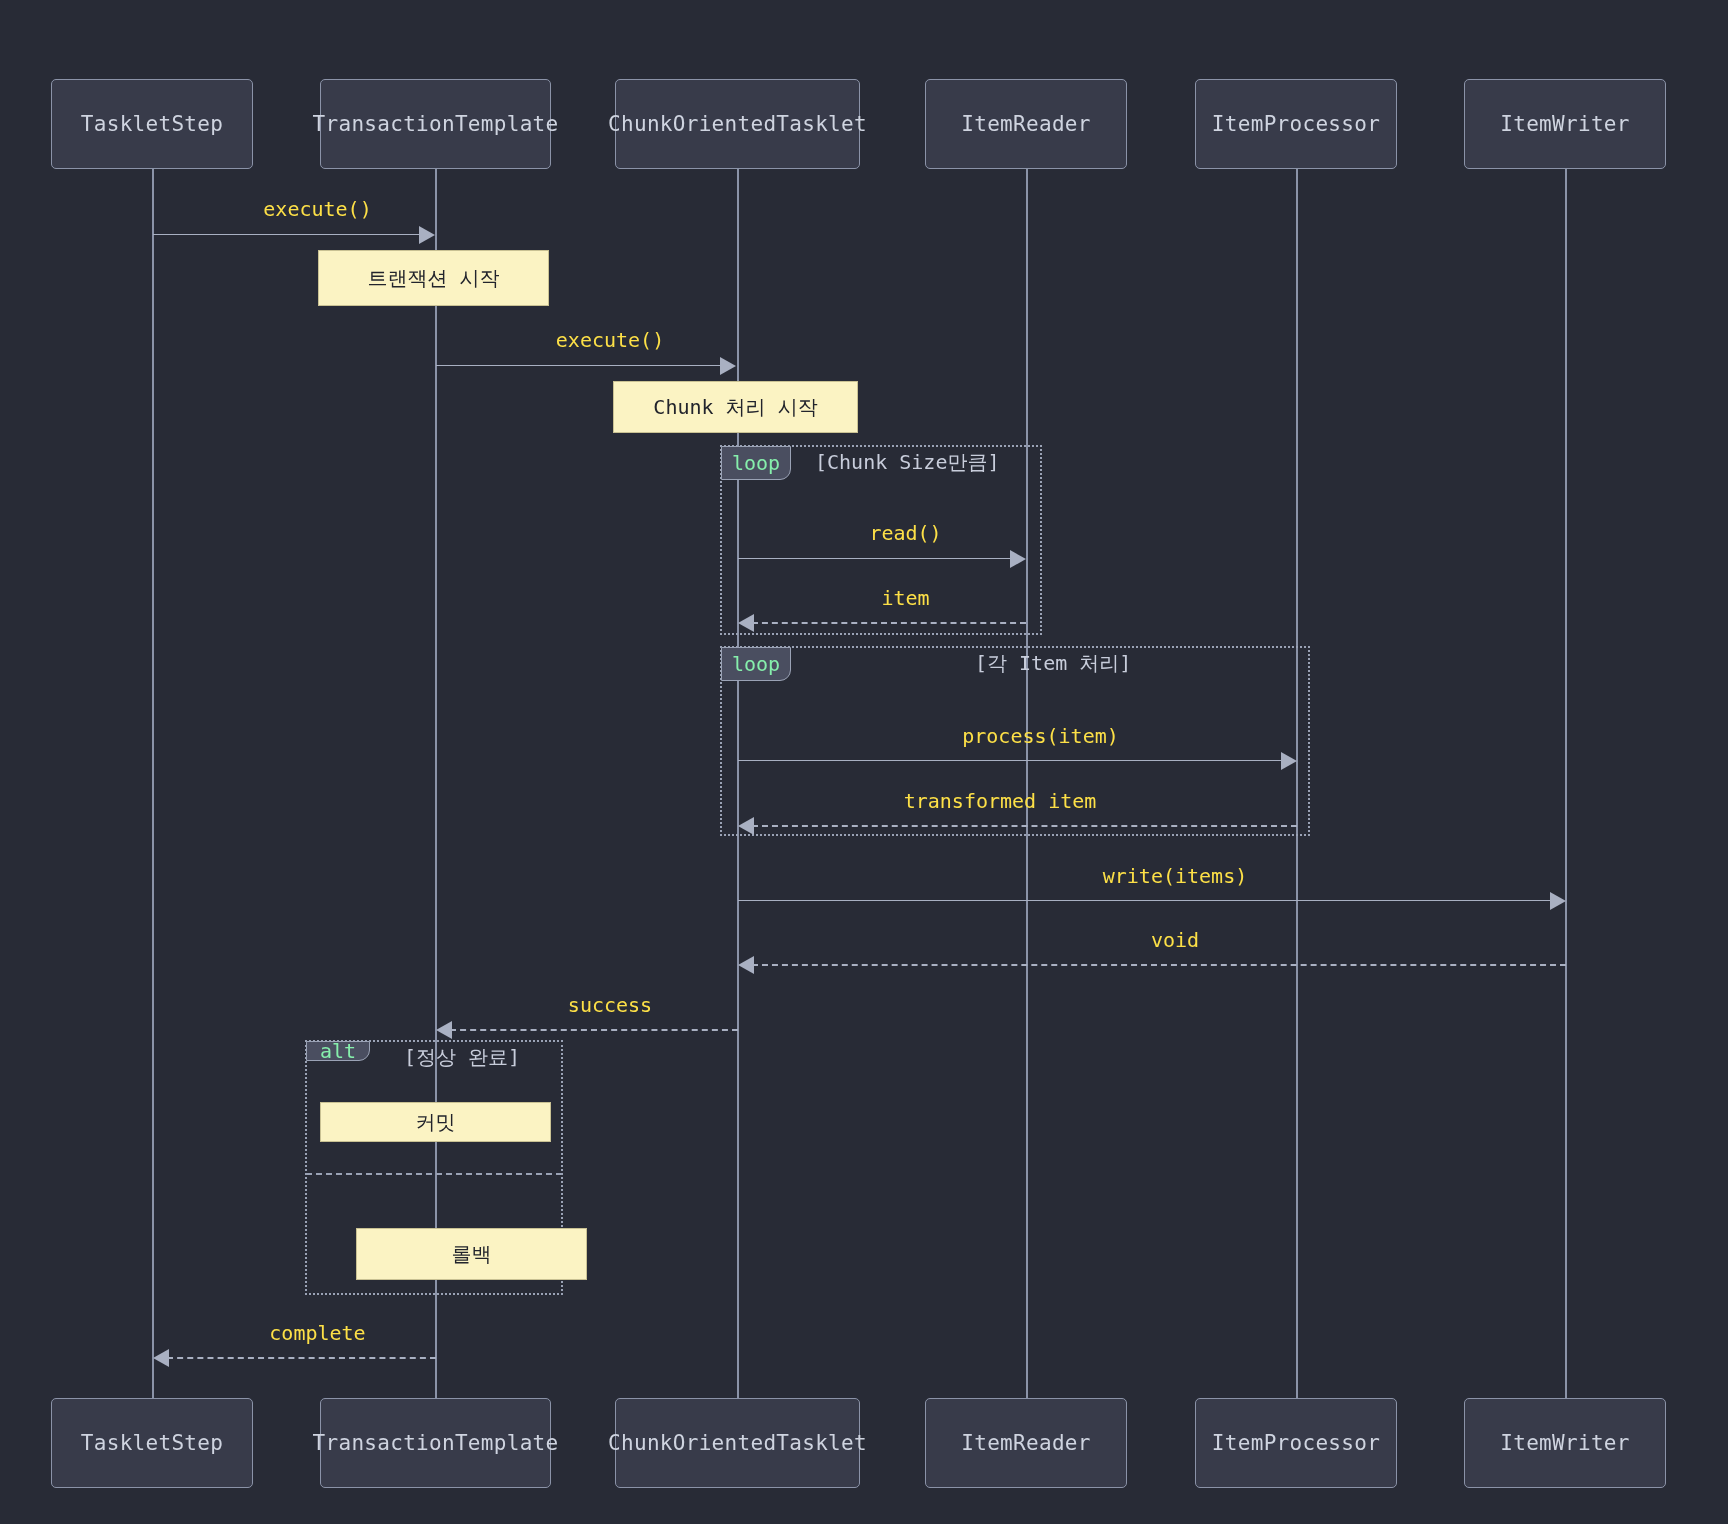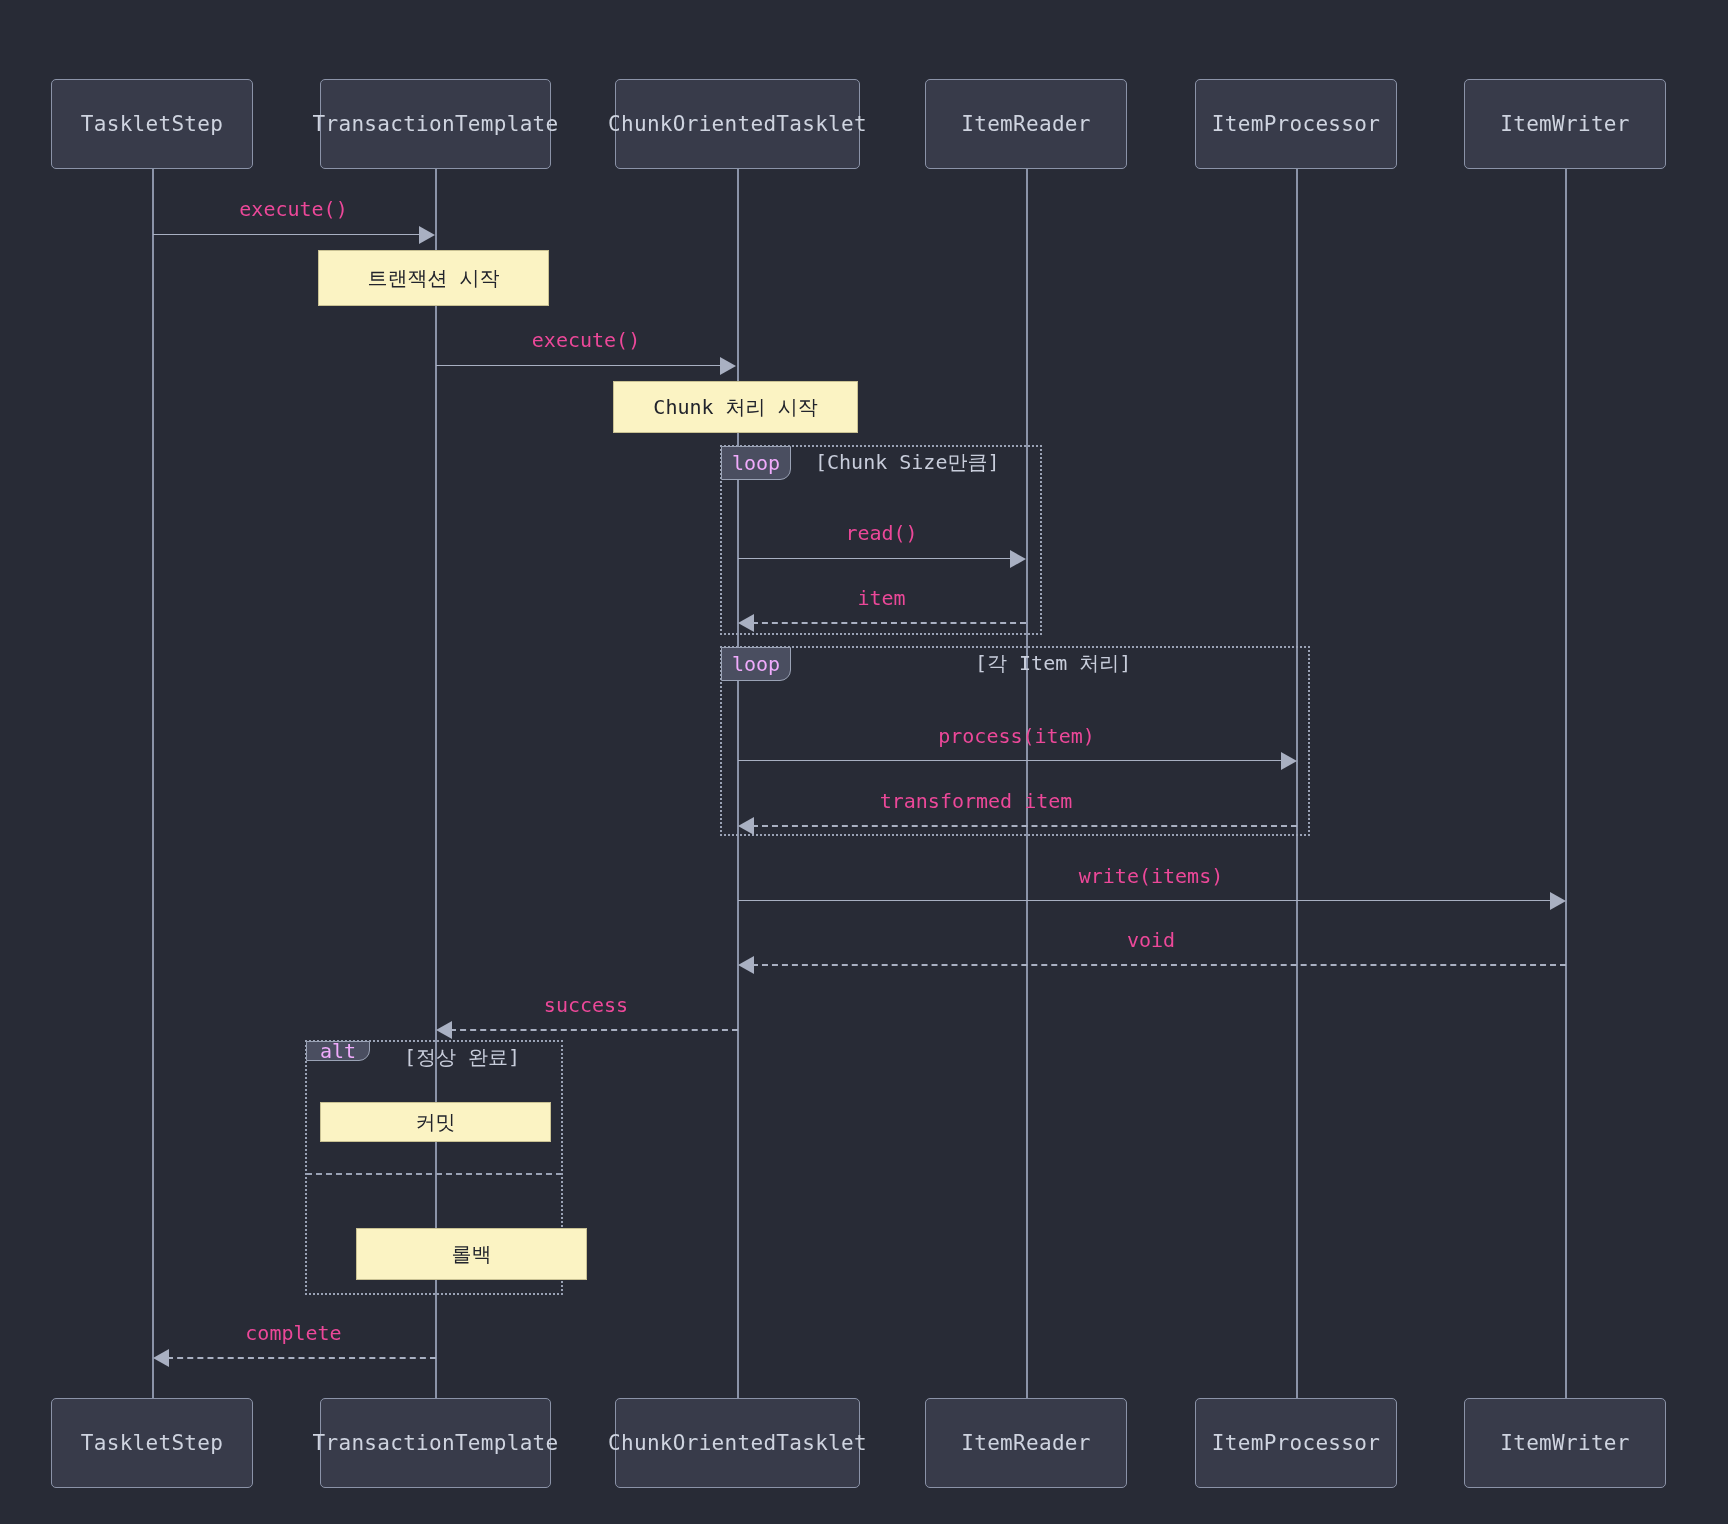--- a/index.html
+++ b/index.html
@@ -67,40 +67,41 @@
     position: absolute;
     width: 0;
     height: 0;
     border-top: 9px solid transparent;
     border-bottom: 9px solid transparent;
   }
   .arrowhead.right { border-left: 16px solid #a9b0c2; }
   .arrowhead.left  { border-right: 16px solid #a9b0c2; }
   .msg-label {
     position: absolute;
-    color: #ec4899;
+    color: #fde047;
     font-size: 20px;
     white-space: nowrap;
     text-align: center;
     font-family: "DejaVu Sans Mono", "Liberation Mono", monospace;
+    margin-left: 24px;
   }
   
   .fragment {
     position: absolute;
     box-sizing: border-box;
     border: 2px dotted #9aa2b5;
     background: transparent;
   }
   .fragment-tab {
     position: absolute;
     box-sizing: border-box;
     background: #4a4e60;
     border: 1.6px solid #9aa2b5;
     border-bottom-right-radius: 11px;
-    color: #f0abfc;
+    color: #86efac;
     font-size: 20px;
     display: flex;
     align-items: center;
     justify-content: center;
     padding: 0 10px;
     font-family: "DejaVu Sans Mono", "Liberation Mono", monospace;
   }
   .fragment-cond {
     position: absolute;
     color: #c8cddb;

